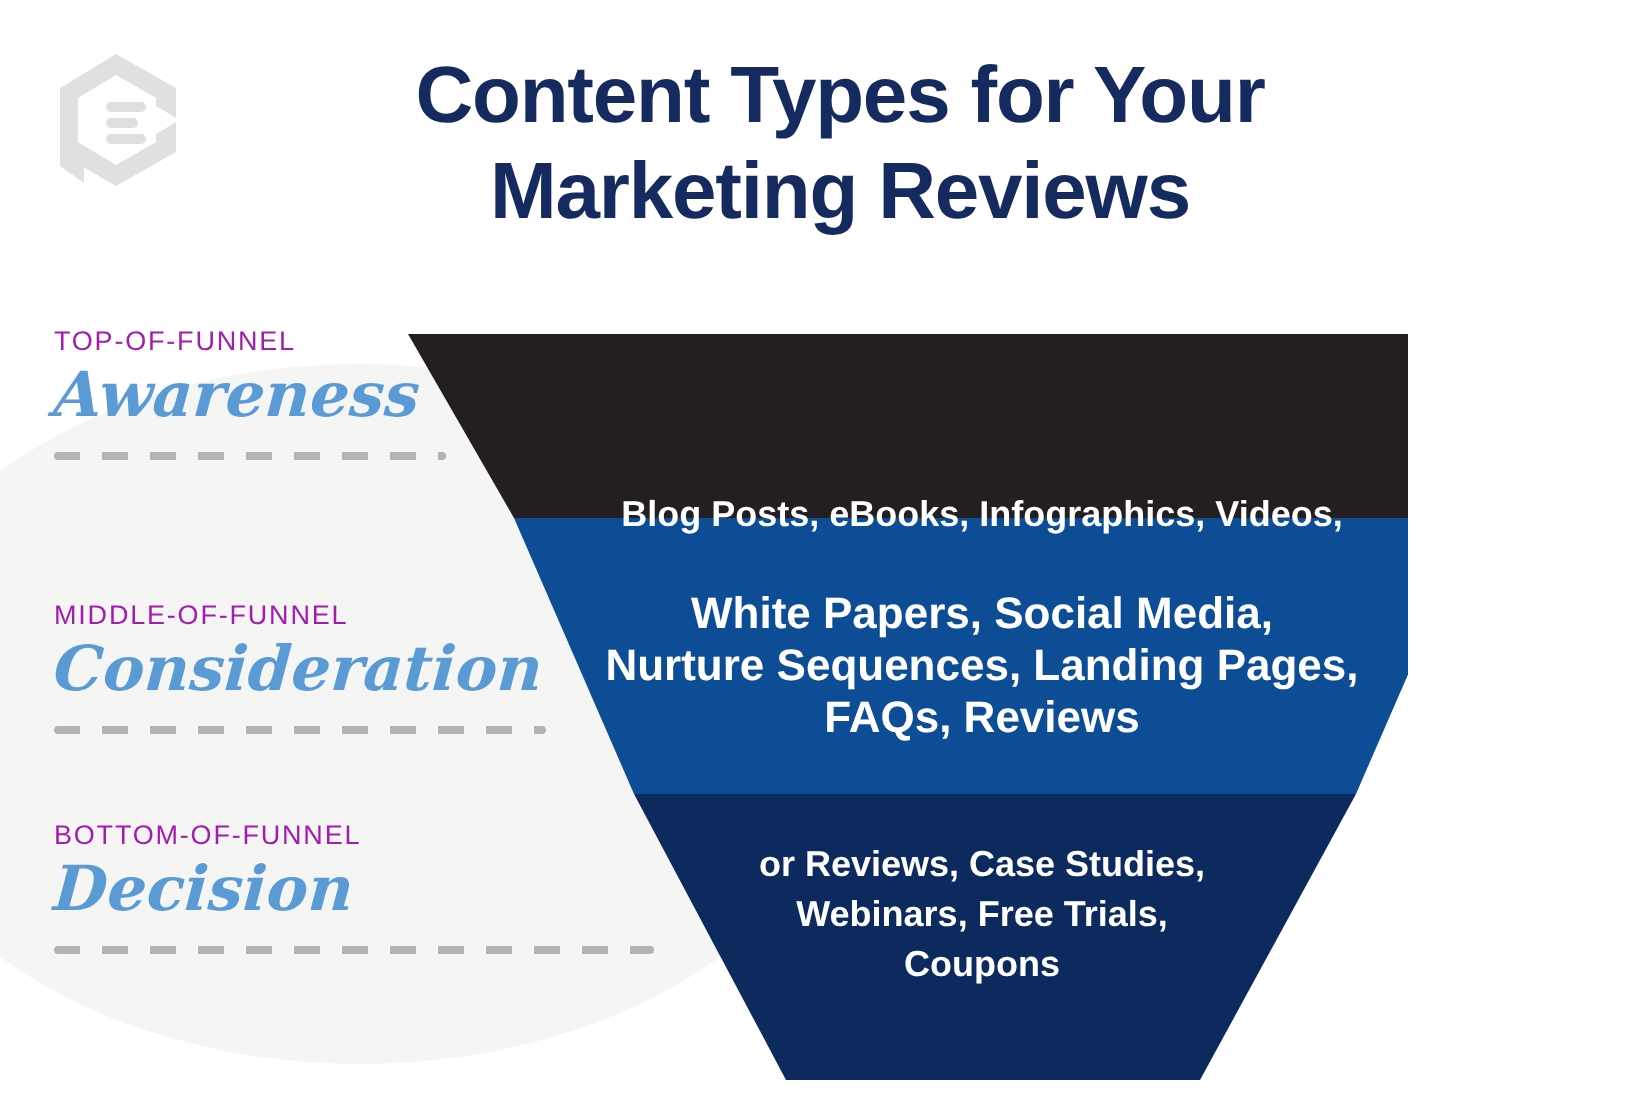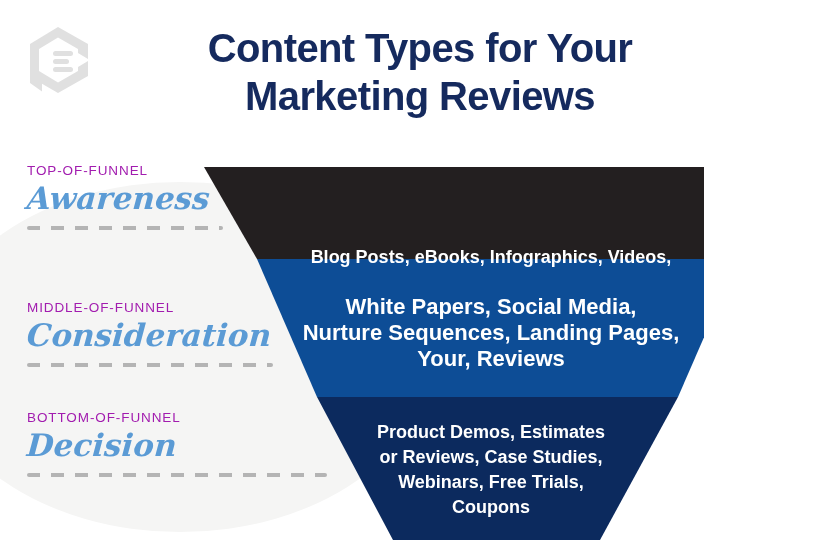--- a/index.html
+++ b/index.html
@@ -176,25 +176,24 @@
     <polygon points="317,397 678,397 600,540 393,540" fill="#0c2a5e"></polygon>
   </svg>
 
   <div class="funnel-text" id="funnel-text-top">
     <span>Blog Posts, eBooks, Infographics, Videos,</span>
   </div>
 
   <div class="funnel-text" id="funnel-text-middle">
     <span>White Papers, Social Media,</span>
     <span>Nurture Sequences, Landing Pages,</span>
-    <span>Your, Reviews</span>
+    <span>FAQs, Reviews</span>
   </div>
 
   <div class="funnel-text" id="funnel-text-bottom">
-    <span>Product Demos, Estimates</span>
     <span>or Reviews, Case Studies,</span>
     <span>Webinars, Free Trials,</span>
     <span>Coupons</span>
   </div>
 
   <div class="stage" id="stage-top">
     <div class="stage-eyebrow">TOP-OF-FUNNEL</div>
     <div class="stage-name">Awareness</div>
     <div class="stage-rule"></div>
   </div>

